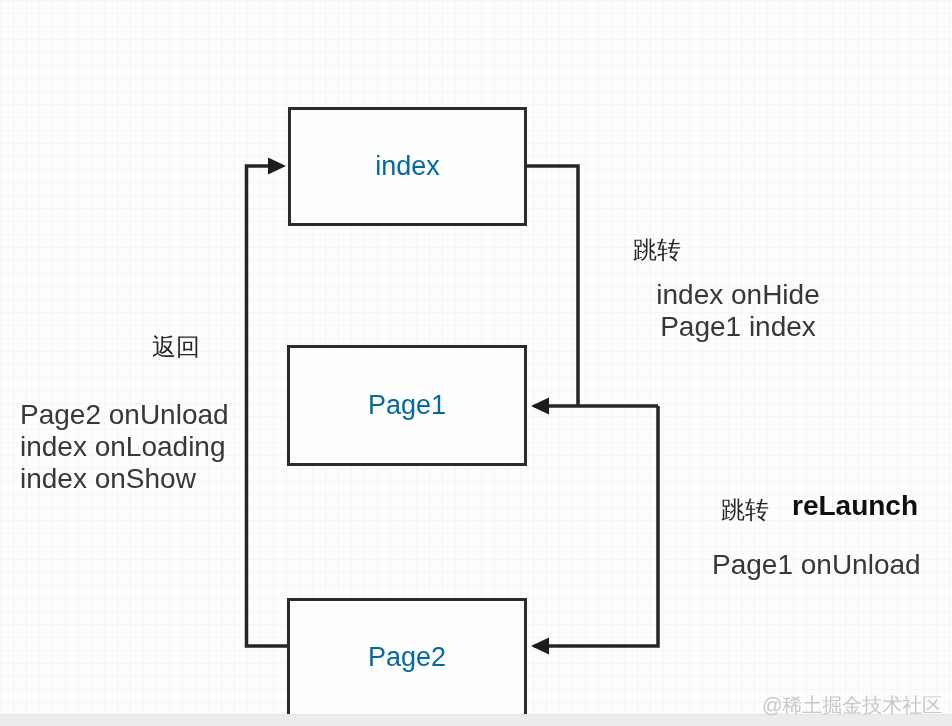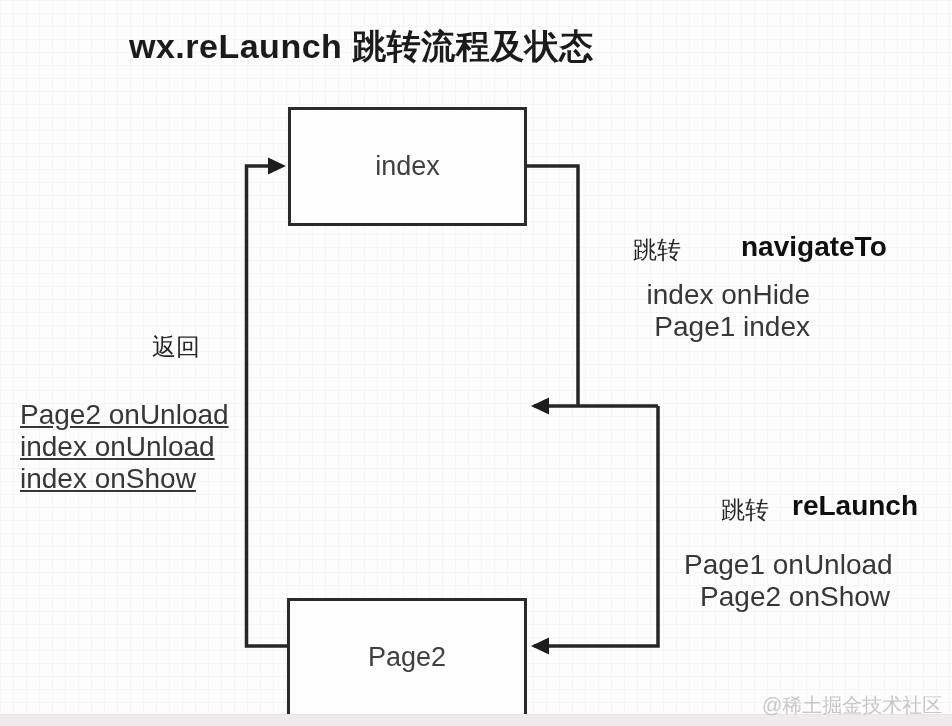--- a/index.html
+++ b/index.html
@@ -18,97 +18,97 @@
   }
   .title{
     position:absolute;left:129px;top:24px;
     font-size:34px;font-weight:bold;color:#1b1b1b;
     letter-spacing:0.5px;white-space:nowrap;
   }
   .node{
     position:absolute;box-sizing:border-box;
     border:3px solid #2b2b2b;background:#fefefe;
     display:flex;align-items:center;justify-content:center;
-    font-size:27px;color:#404040;
+    font-size:27px;color:#0369a1;
   }
   #node-index{left:288px;top:107px;width:239px;height:119px;}
   #node-page1{left:287px;top:345px;width:240px;height:121px;}
   #node-page2{left:287px;top:587px;width:240px;height:119px;margin-top:11px;}
   #edges{position:absolute;left:0;top:0;width:952px;height:726px;pointer-events:none;}
   #edges polyline{fill:none;stroke:#262626;stroke-width:3.5px;}
   #edges polygon{fill:#1d1d1d;stroke:none;}
   .cjk-label{position:absolute;font-size:24px;color:#252525;white-space:nowrap;}
   .method-label{position:absolute;font-size:28px;font-weight:bold;color:#0f0f0f;white-space:nowrap;}
   .states{
     position:absolute;font-size:28px;line-height:32px;color:#373737;
     white-space:nowrap;
   }
-  .states.centered{text-align:right;}
+  .states.centered{text-align:center;margin-left:28px;}
   #back-action{left:152px;top:331px;}
-  #back-states{left:20px;top:399px;text-align:left;text-decoration:underline;}
+  #back-states{left:20px;top:399px;text-align:left;}
   #nav-action{left:633px;top:234px;}
   #nav-method{left:741px;top:231px;}
   #nav-states{left:610px;top:279px;width:200px;}
   #relaunch-action{left:721px;top:494px;}
   #relaunch-method{left:792px;top:490px;}
   #relaunch-states{left:684px;top:549px;width:206px;}
   .watermark{
     position:absolute;left:762px;top:684px;
     font-size:20px;color:#c8c6c7;white-space:nowrap;margin-top:8px;
   }
   .bottom-band{
     position:absolute;left:0;bottom:0;width:952px;height:11px;
     background:#edebec;border-top:1px solid #e6e4e5;
   }
 </style>
 </head>
 <body>
 
 <div id="canvas">
 
-  <div class="title">wx.reLaunch 跳转流程及状态</div>
 
   <svg id="edges" viewBox="0 0 952 726" xmlns="http://www.w3.org/2000/svg" aria-hidden="true">
 
     <polyline points="287,646 246.5,646 246.5,166 270,166"></polyline>
     <polygon points="286,166 268,157.5 268,174.5"></polygon>
 
     <polyline points="527,166 578,166 578,406"></polyline>
     <polyline points="658,406 534,406"></polyline>
     <polygon points="531,406 549,397.5 549,414.5"></polygon>
 
     <polyline points="658,406 658,646 534,646"></polyline>
     <polygon points="531,646 549,637.5 549,654.5"></polygon>
   </svg>
 
   <div class="node" id="node-index">
     <span>index</span>
   </div>
+  <div class="node" id="node-page1">
+    <span>Page1</span>
+  </div>
   <div class="node" id="node-page2">
     <span>Page2</span>
   </div>
 
   <div class="cjk-label" id="nav-action">跳转</div>
-  <div class="method-label" id="nav-method">navigateTo</div>
   <div class="states centered" id="nav-states">
     <div>index onHide</div>
     <div>Page1 index</div>
   </div>
 
   <div class="cjk-label" id="back-action">返回</div>
   <div class="states" id="back-states">
     <div>Page2 onUnload</div>
-    <div>index onUnload</div>
+    <div>index onLoading</div>
     <div>index onShow</div>
   </div>
 
   <div class="cjk-label" id="relaunch-action">跳转</div>
   <div class="method-label" id="relaunch-method">reLaunch</div>
   <div class="states centered" id="relaunch-states">
     <div>Page1 onUnload</div>
-    <div>Page2 onShow</div>
   </div>
 
   <div class="bottom-band"></div>
 
   <div class="watermark">@稀土掘金技术社区</div>
 
 </div>
 
 </body></html>

